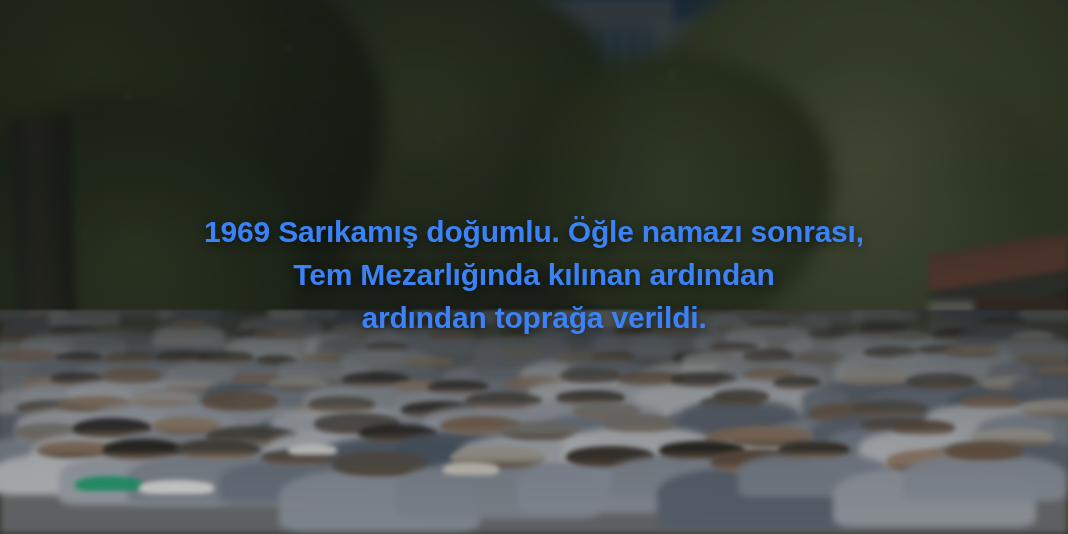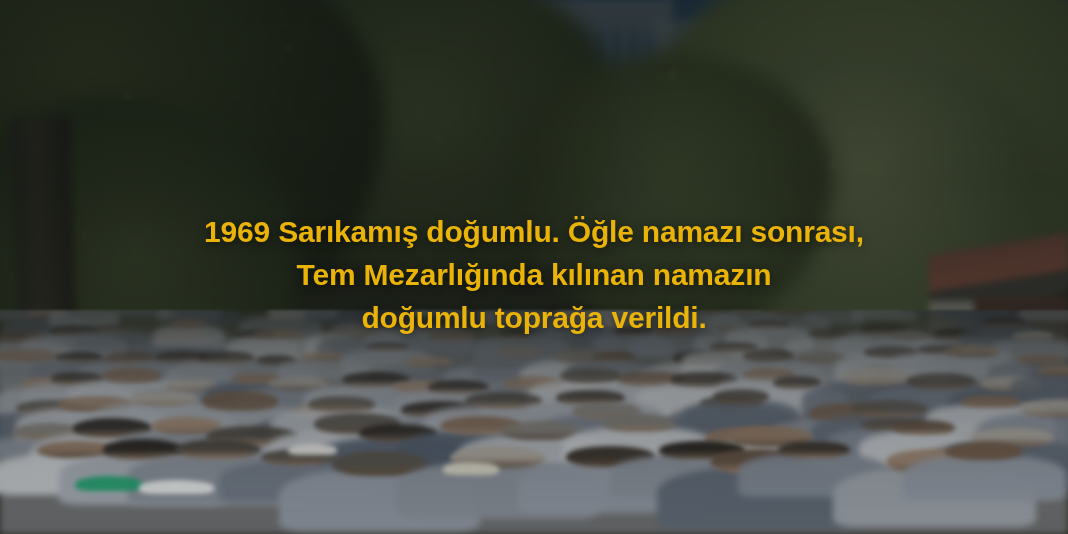--- a/index.html
+++ b/index.html
@@ -281,21 +281,21 @@
     line-height: 1.05;
     text-shadow: 0 2px 10px rgba(0,0,0,.55);
     pointer-events: auto;
   }
 
   .body-text {
     position: absolute;
     top: 210px;
     left: 0; right: 0;
     text-align: center;
-    color: #eab308;
+    color: #3b82f6;
     font-size: 30px;
     font-weight: 700;
     line-height: 43px;
     letter-spacing: -0.2px;
     text-shadow: 0 2px 9px rgba(0,0,0,.5);
     pointer-events: auto;
   }
   .body-text .line { display: block; }
 </style>
 </head>
@@ -589,18 +589,18 @@
 
     <div class="photo-blur"></div>
     <div class="darken"></div>
   </div>
 
   <div class="overlay">
 
 
     <div class="body-text">
       <span class="line">1969 Sarıkamış doğumlu. Öğle namazı sonrası,</span>
-      <span class="line">Tem Mezarlığında kılınan namazın</span>
-      <span class="line">doğumlu toprağa verildi.</span>
+      <span class="line">Tem Mezarlığında kılınan ardından</span>
+      <span class="line">ardından toprağa verildi.</span>
     </div>
 
   </div>
 </div>
 
 </body></html>

